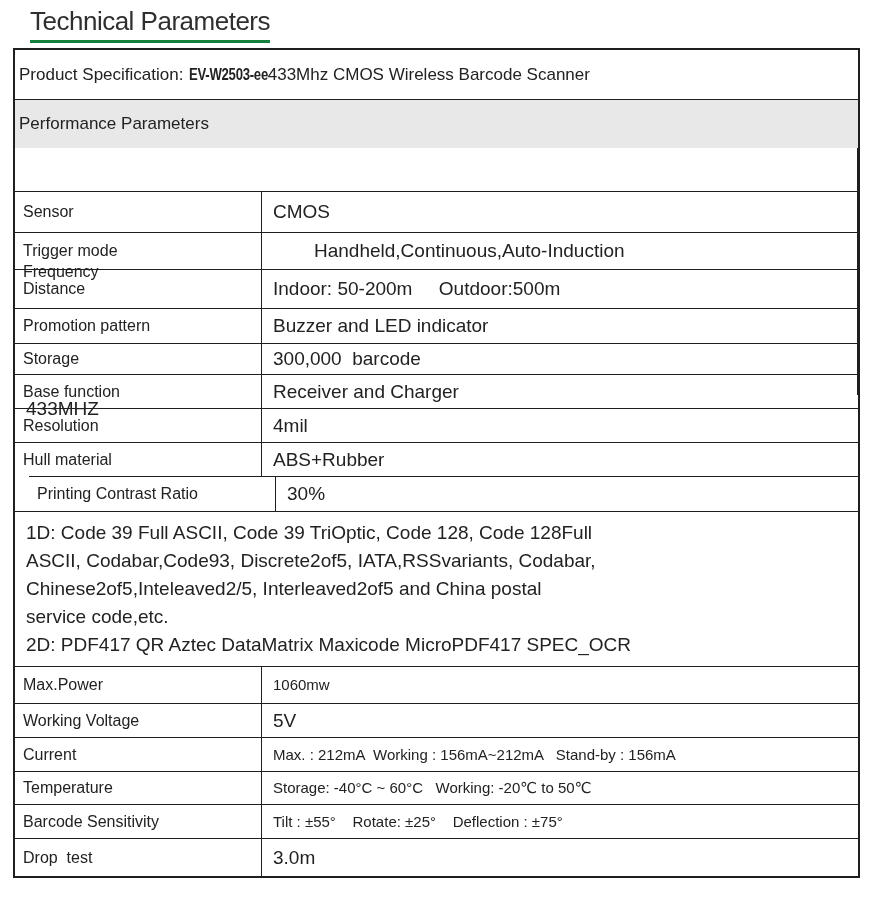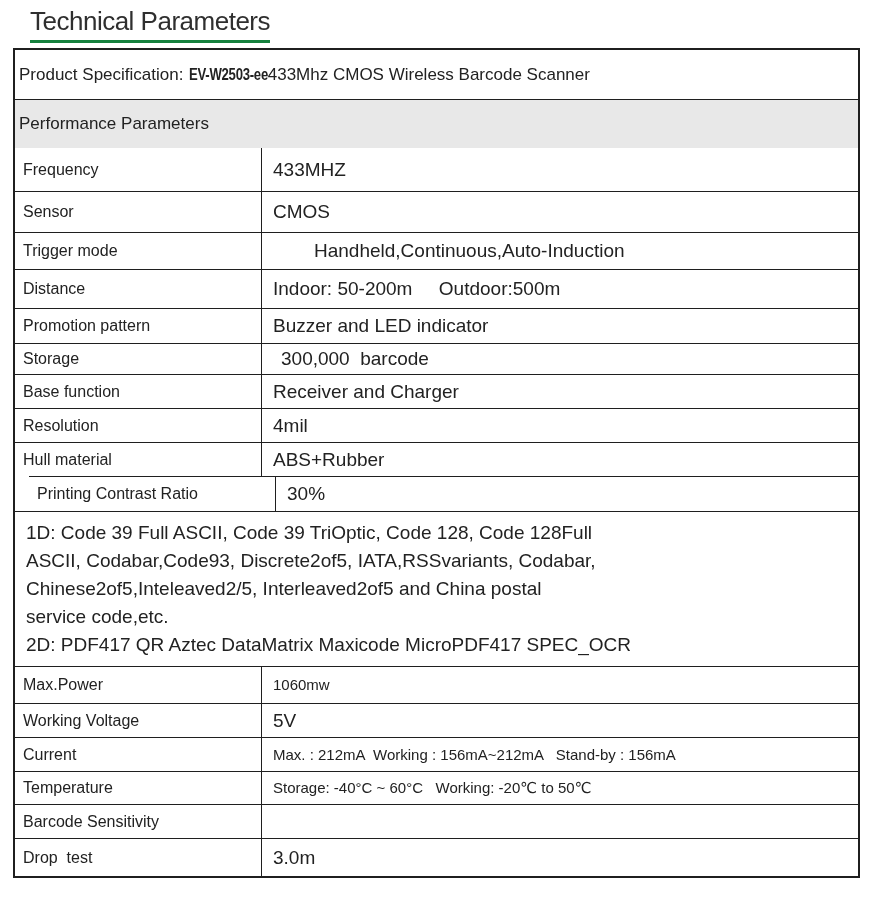--- a/index.html
+++ b/index.html
@@ -82,41 +82,41 @@
       <span>Product Specification:</span>
       <span class="product-model">EV-W2503-ee</span>
       <span class="product-name">433Mhz CMOS Wireless Barcode Scanner</span>
     </div>
 
     <div class="row full-row section-row">
       <span>Performance Parameters</span>
     </div>
 
     <div id="rows-container">
-        <div class="row" style="height: 43px;">
+        <div class="row" style="height: 43px; flex-direction: column;">
           <div class="cell-label">Frequency</div>
           <div class="cell-value">433MHZ</div>
         </div>
         <div class="row" style="height: 41px;">
           <div class="cell-label">Sensor</div>
           <div class="cell-value">CMOS</div>
         </div>
         <div class="row" style="height: 37px; gap: 41px;">
           <div class="cell-label">Trigger mode</div>
           <div class="cell-value">Handheld,Continuous,Auto-Induction</div>
         </div>
         <div class="row" style="height: 39px;">
           <div class="cell-label">Distance</div>
           <div class="cell-value">Indoor: 50-200m     Outdoor:500m</div>
         </div>
         <div class="row" style="height: 35px;">
           <div class="cell-label">Promotion pattern</div>
           <div class="cell-value">Buzzer and LED indicator</div>
         </div>
-        <div class="row" style="height: 31px; gap: 8px;">
+        <div class="row" style="height: 31px;">
           <div class="cell-label">Storage</div>
           <div class="cell-value">300,000  barcode</div>
         </div>
         <div class="row" style="height: 34px;">
           <div class="cell-label">Base function</div>
           <div class="cell-value">Receiver and Charger</div>
         </div>
         <div class="row" style="height: 34px;">
           <div class="cell-label">Resolution</div>
           <div class="cell-value">4mil</div>
@@ -147,20 +147,21 @@
         <div class="row" style="height: 34px;">
           <div class="cell-label">Current</div>
           <div class="cell-value small">Max. : 212mA  Working : 156mA~212mA   Stand-by : 156mA</div>
         </div>
         <div class="row" style="height: 33px;">
           <div class="cell-label">Temperature</div>
           <div class="cell-value small">Storage: -40°C ~ 60°C   Working: -20℃ to 50℃</div>
         </div>
         <div class="row" style="height: 34px;">
           <div class="cell-label">Barcode Sensitivity</div>
+          <div class="cell-value small">Tilt : ±55°    Rotate: ±25°    Deflection : ±75°</div>
         </div>
         <div class="row" style="height: 38px;">
           <div class="cell-label">Drop  test</div>
           <div class="cell-value">3.0m</div>
         </div>
       </div>
 
   </div>
 </div>
 

